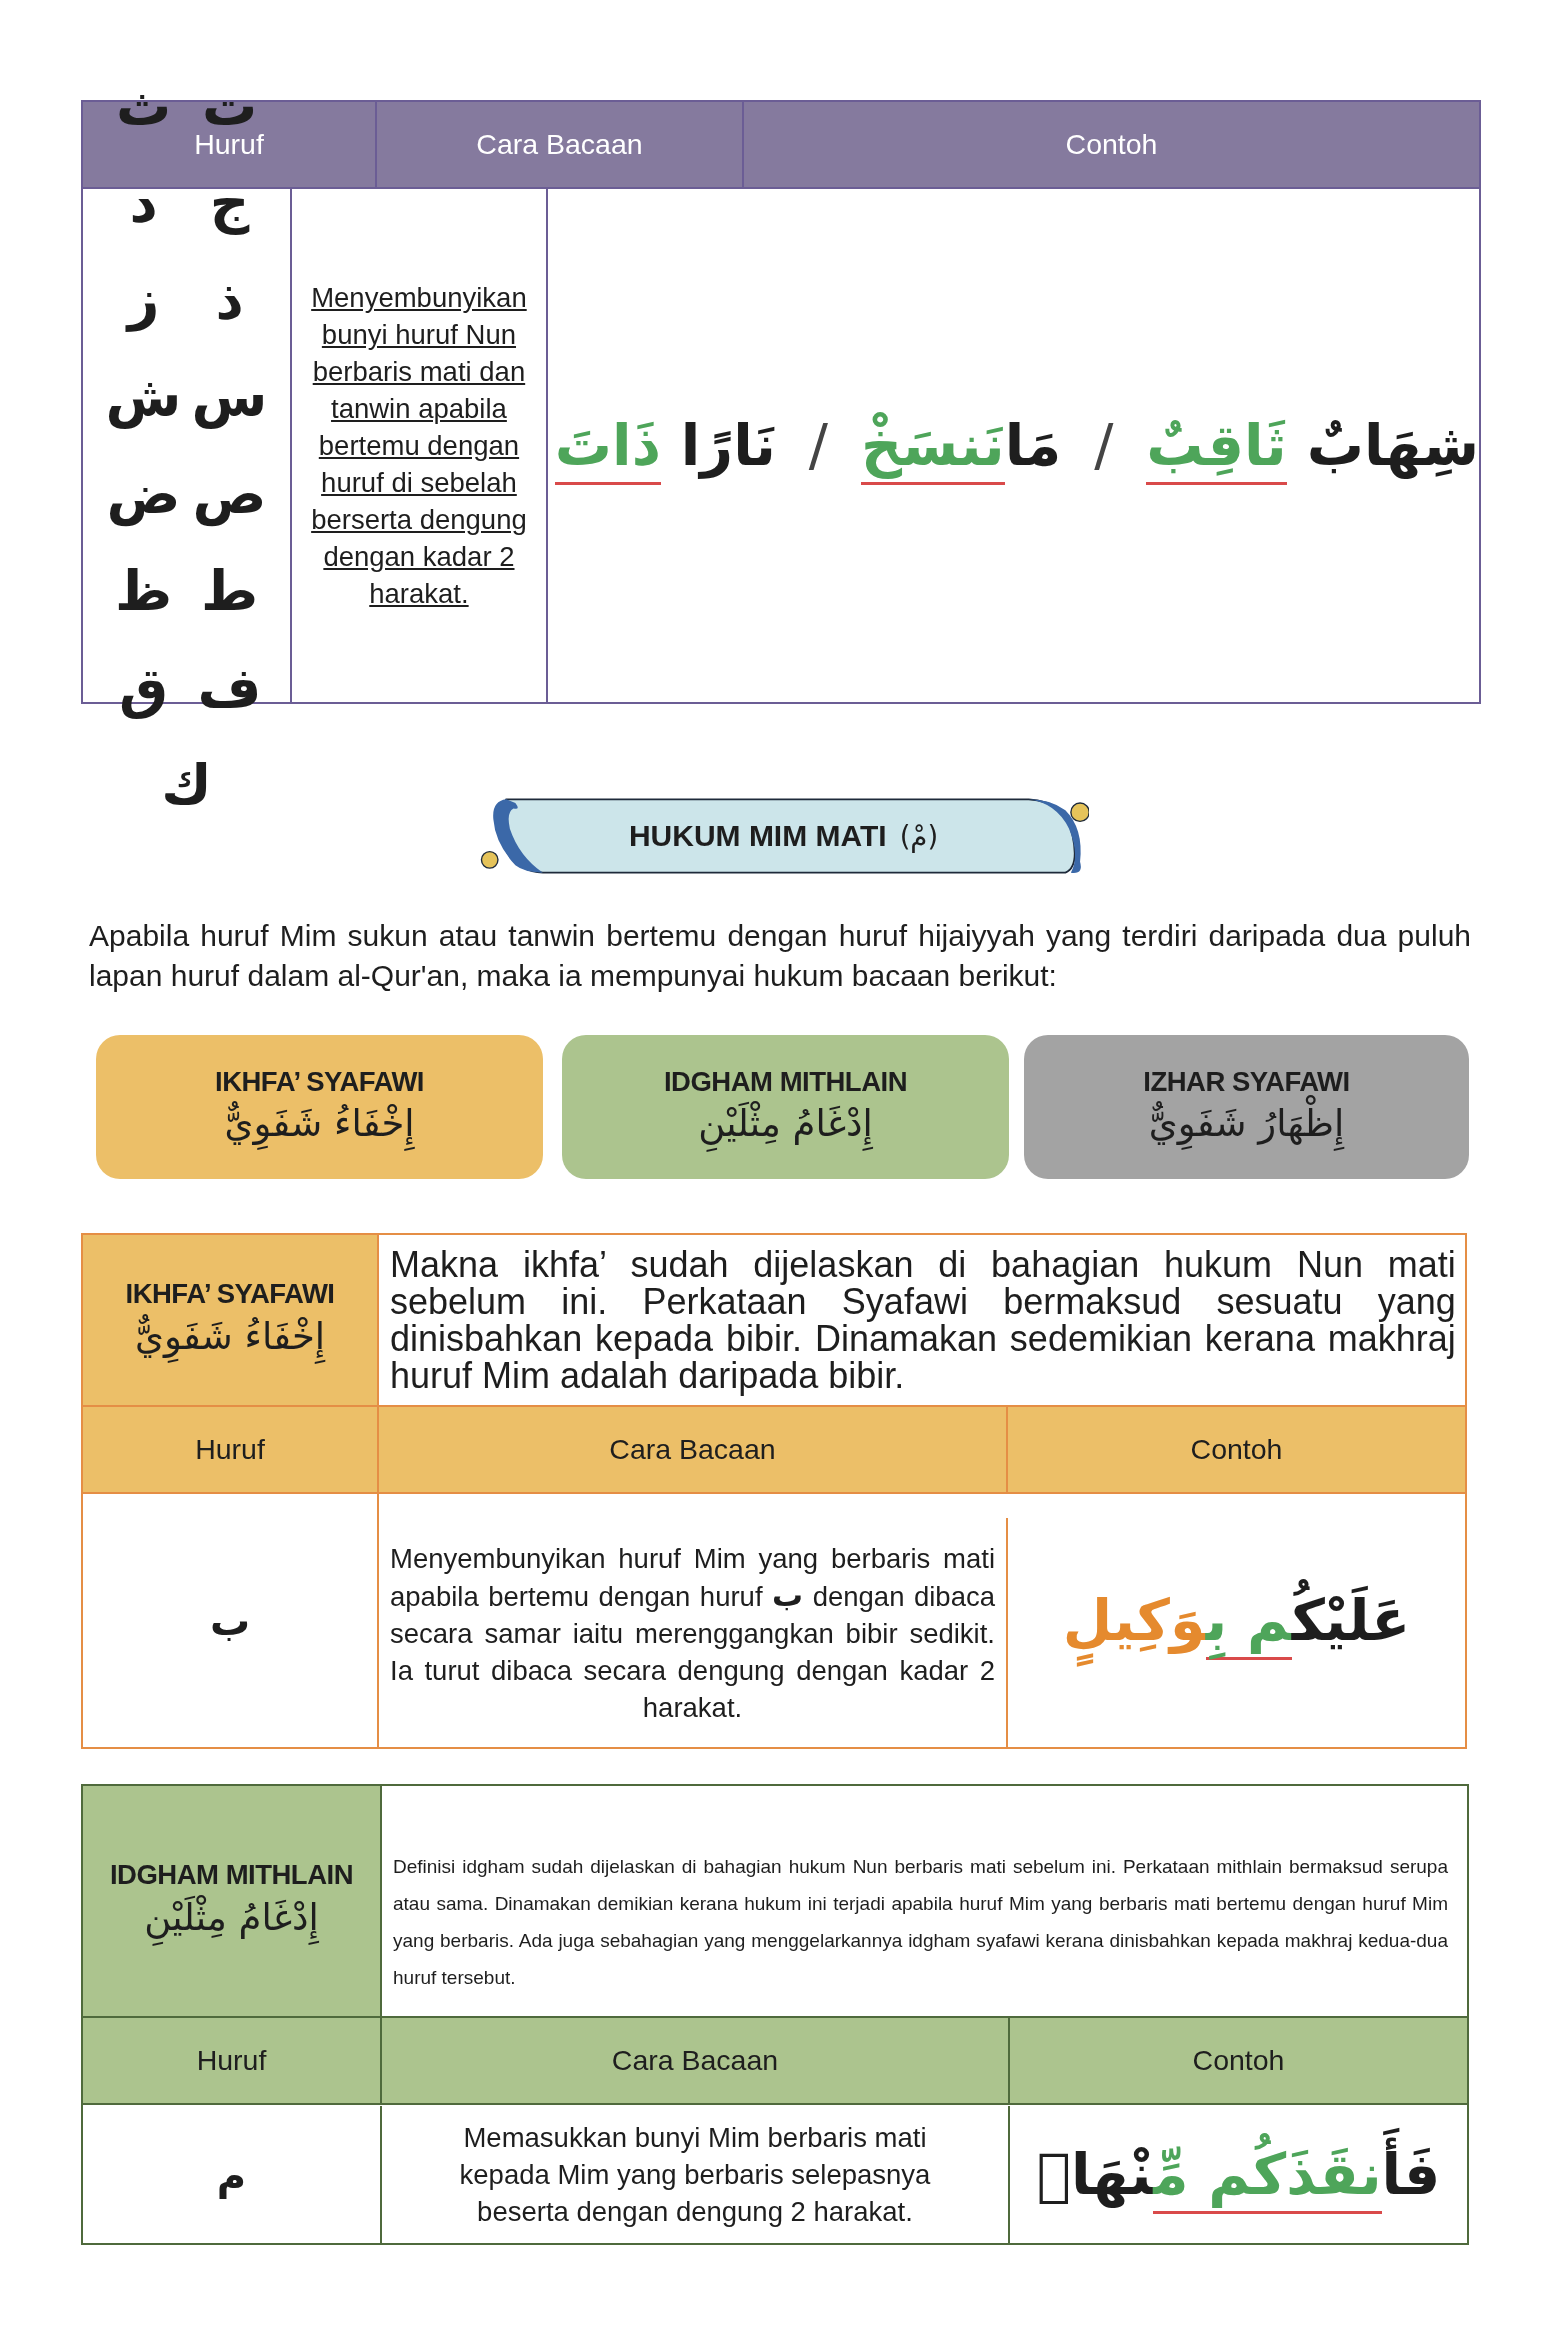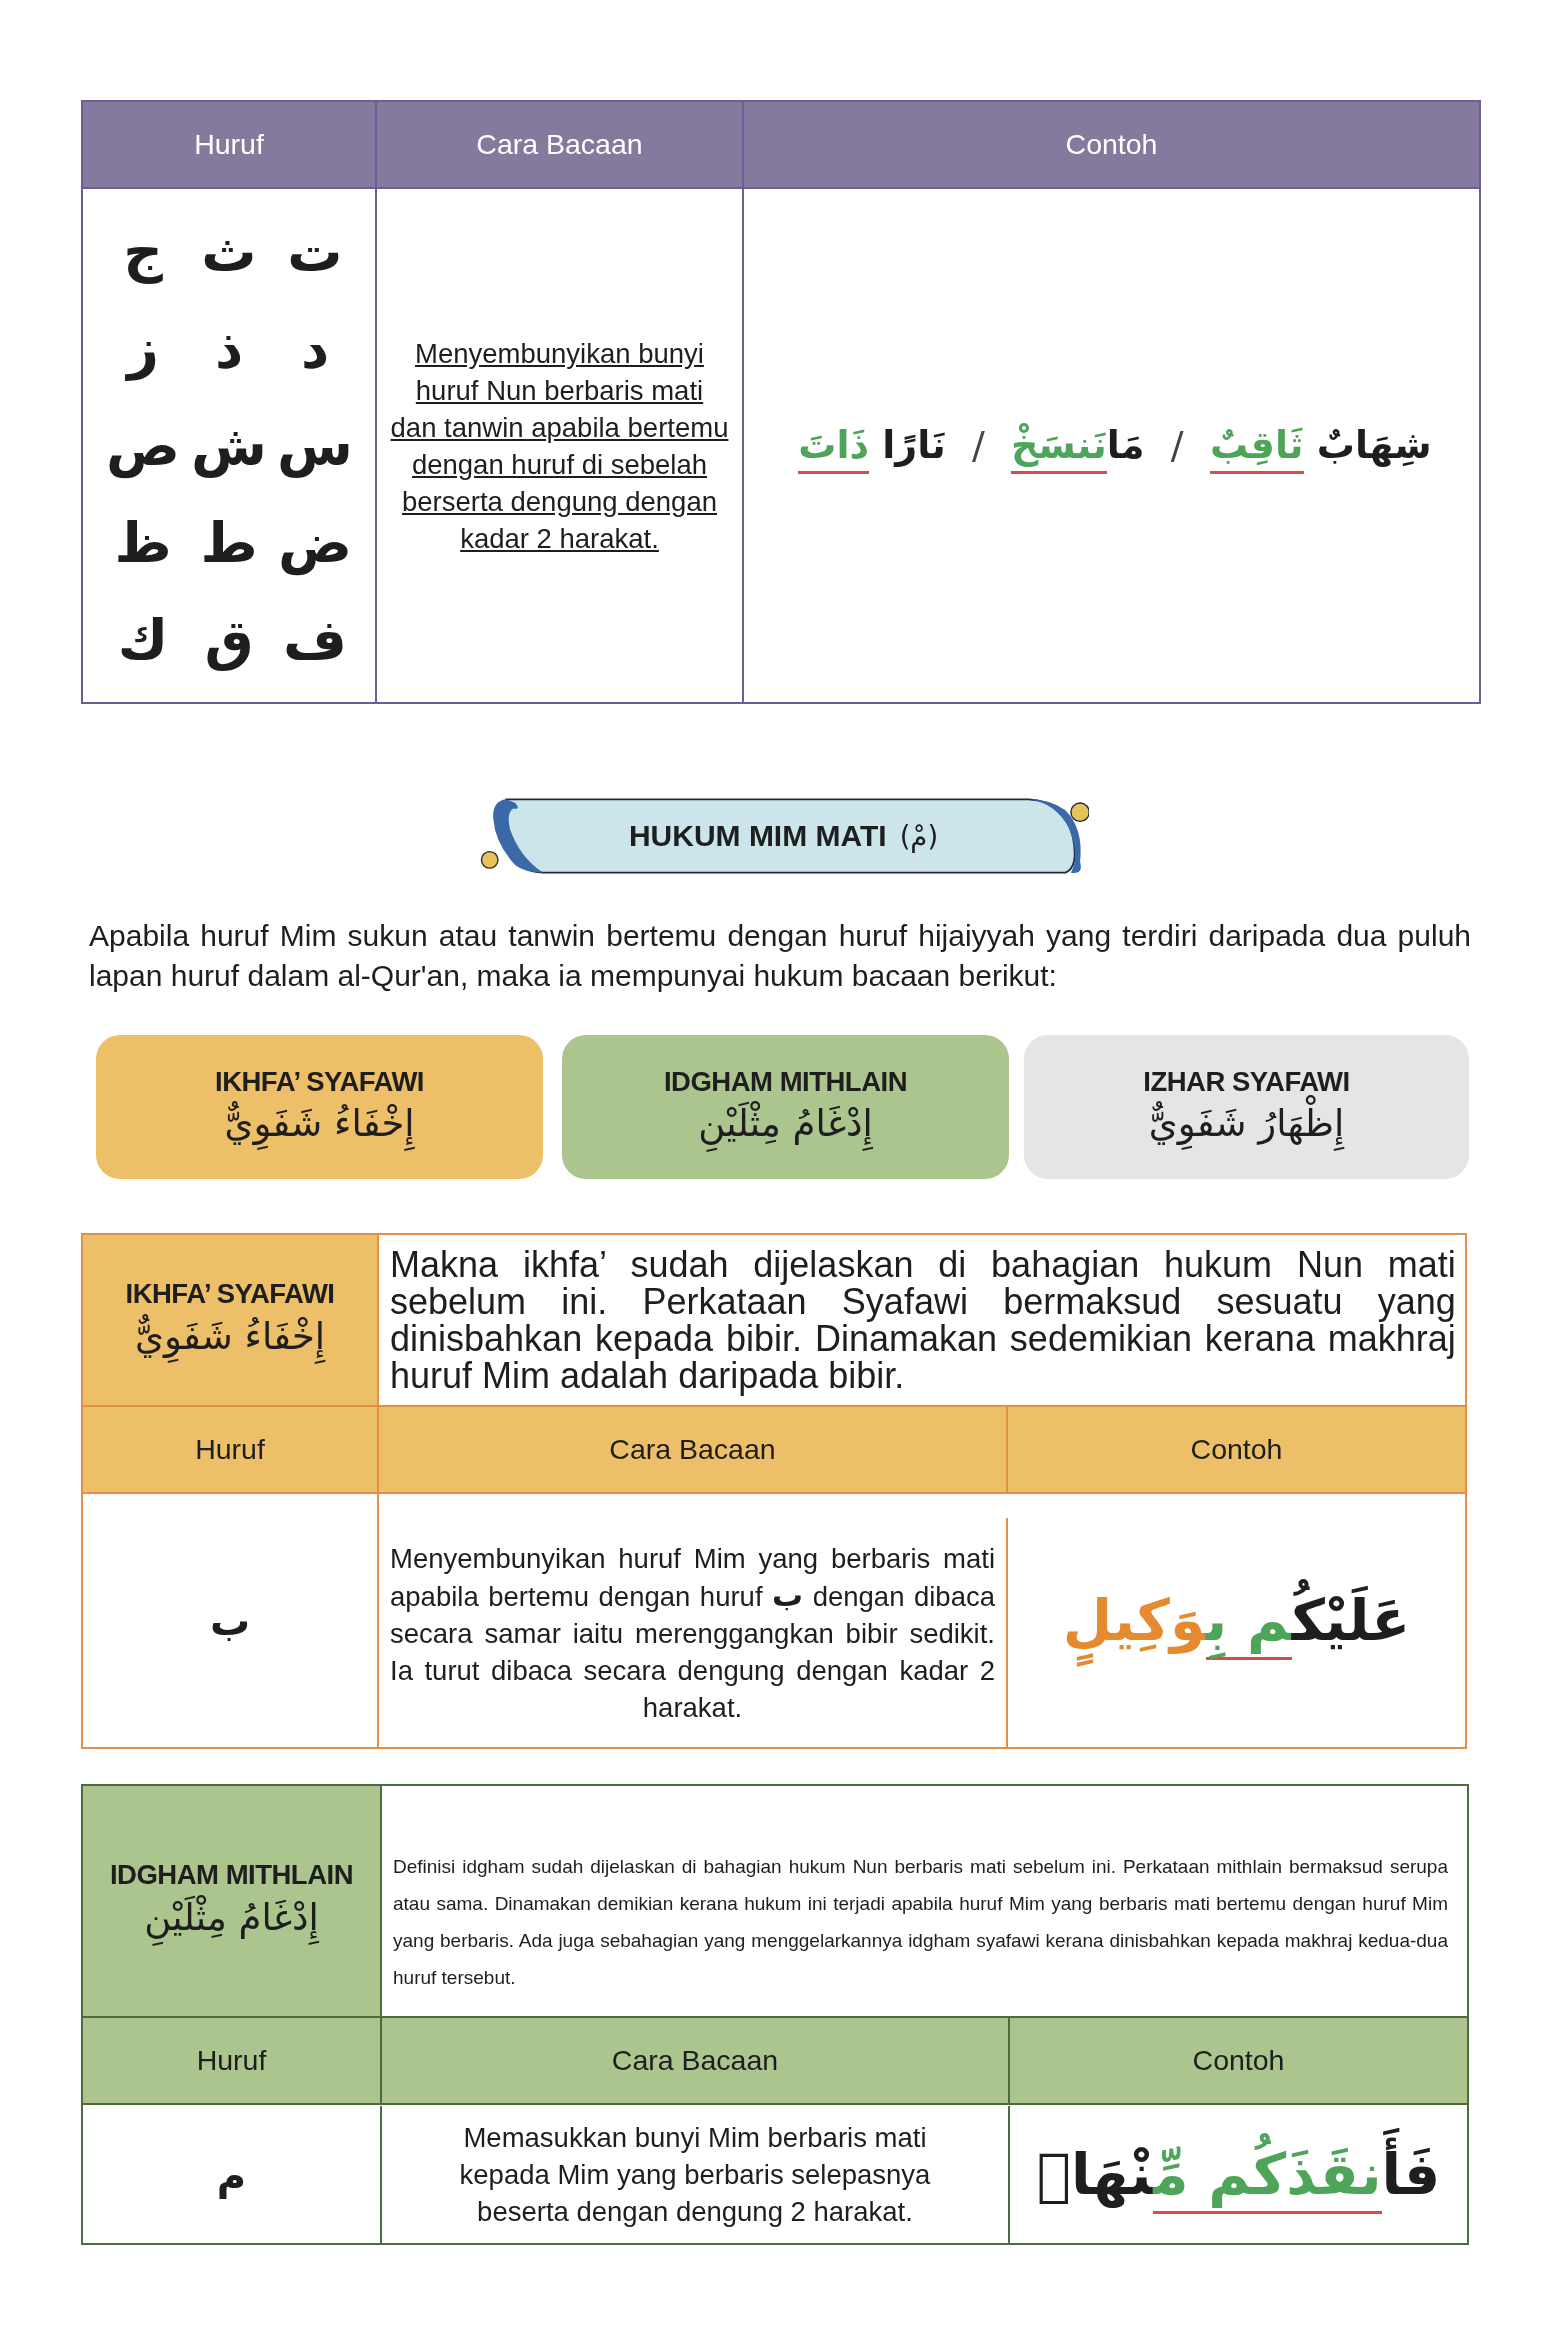--- a/index.html
+++ b/index.html
@@ -13,21 +13,21 @@
   .t1 .hdr div { display: flex; align-items: center; justify-content: center; color: #ffffff; font-size: 28.5px; height: 100%; }
   .t1 .c1 { width: 294px; border-right: 2.8px solid #6b5d95; }
   .t1 .c2 { width: 367px; border-right: 2.8px solid #6b5d95; }
   .t1 .c3 { flex: 1; }
   .t1 .body { position: absolute; left: 0; top: 87px; width: 100%; bottom: 0; display: flex; }
   .t1 .body > div { height: 100%; }
   .letters { display: flex; flex-wrap: wrap; flex-direction: row-reverse; justify-content: center; align-content: center; padding: 18.4px 16.5px; gap: 35px 0; }
   .letters span { width: 86px; text-align: center; font-size: 55px; font-weight: bold; line-height: 62px; }
   .t1 .desc { display: flex; align-items: center; justify-content: center; padding: 0 13px; text-align: center; font-size: 27.5px; line-height: 37px; text-decoration: underline; }
   .t1 .ex { display: flex; flex-direction: column; align-items: center; justify-content: center; gap: 24px; }
-  .t1 .ex .line { font-size: 38px; font-weight: bold; line-height: 83px; white-space: nowrap; margin-left: 7px; }
+  .t1 .ex .line { font-size: 57px; font-weight: bold; line-height: 83px; white-space: nowrap; margin-left: 7px; }
 
   .g { color: #4ea55a; }
   .r { color: #d0393b; }
   .o { color: #e58a2e; }
   .u { border-bottom: 3.7px solid #d94a4a; padding-bottom: 3.7px; }
   .sep { color: #444; font-weight: normal; margin: 0 13px; }
 
   
   .ribbon { position: absolute; left: 478px; top: 792px; width: 611px; height: 88px; }
   .ribbon svg { position: absolute; left: 0; top: 0; }
@@ -36,21 +36,21 @@
 
   
   .intro { position: absolute; left: 89px; top: 916px; width: 1382px; font-size: 30px; line-height: 40px; text-align: justify; text-align-last: left; }
 
   
   .pill { position: absolute; top: 1035px; height: 144px; border-radius: 24px; display: flex; flex-direction: column; align-items: center; justify-content: center; }
   .pill .name { font-size: 27.5px; font-weight: bold; letter-spacing: -0.5px; }
   .pill .ar { font-size: 37px; line-height: 51px; }
   .pill-1 { left: 96px; width: 447px; background: #ecbf68; }
   .pill-2 { left: 562px; width: 447px; background: #acc48e; }
-  .pill-3 { left: 1024px; width: 445px; background: #e5e5e5; }
+  .pill-3 { left: 1024px; width: 445px; background: #a3a3a3; }
 
   
   .t2 { position: absolute; left: 81px; top: 1233px; width: 1386px; height: 516px; border: 2.8px solid #e58e45; }
   .t2 .row { position: absolute; left: 0; width: 100%; display: flex; }
   .t2 .r1 { top: 0; height: 172px; border-bottom: 2.8px solid #e58e45; }
   .t2 .r2 { top: 172px; height: 87px; border-bottom: 2.8px solid #e58e45; background: #ecbf68; }
   .t2 .r3 { top: 259px; bottom: 0; }
   .t2 .ca { width: 296px; border-right: 2.8px solid #e58e45; }
   .t2 .cb { width: 629px; border-right: 2.8px solid #e58e45; }
   .t2 .cc { flex: 1; }

